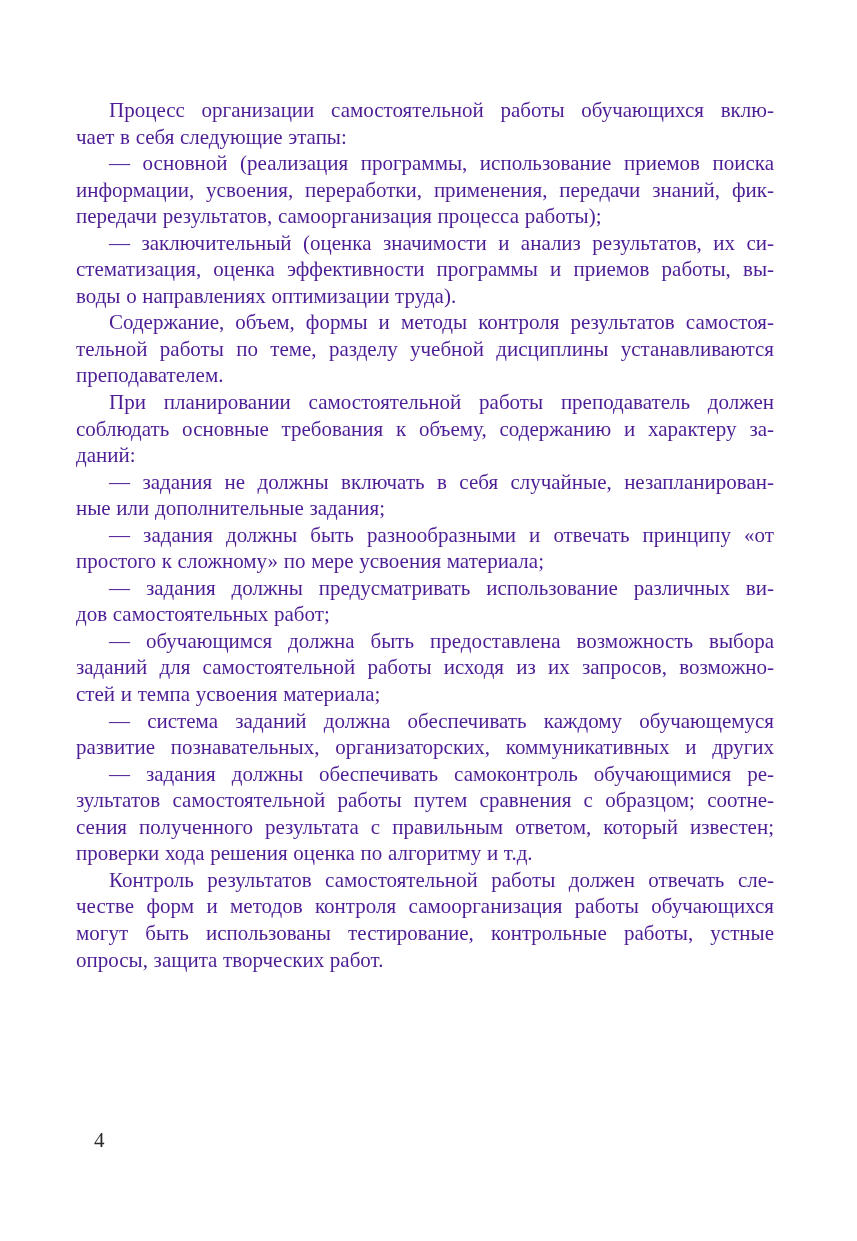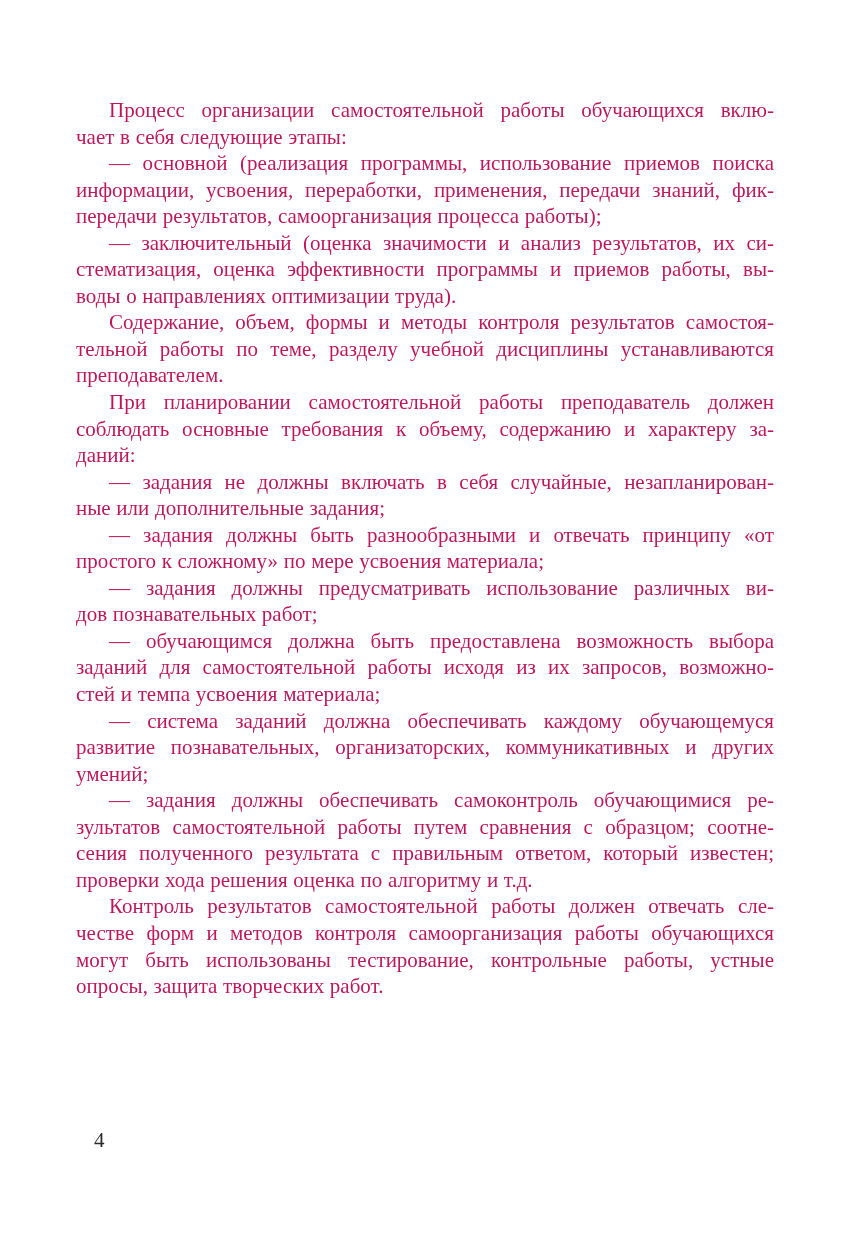--- a/index.html
+++ b/index.html
@@ -19,21 +19,21 @@
     background: #ffffff;
   }
   .text-block {
     position: absolute;
     left: 76px;
     top: 97px;
     width: 698px;
     font-family: "Liberation Serif", "DejaVu Serif", serif;
     font-size: 21px;
     line-height: 26.55px;
-    color: #be185d;
+    color: #4c1d95;
     text-rendering: optimizeLegibility;
   }
   .paragraph {
     margin: 0;
     padding: 0;
   }
   
   .text-line {
     text-align: justify;
     text-align-last: justify;
@@ -88,31 +88,30 @@
       <div class="paragraph">
         <div class="text-line">— задания не должны включать в себя случайные, незапланирован-</div>
         <div class="text-line last-line">ные или дополнительные задания;</div>
       </div>
       <div class="paragraph">
         <div class="text-line">— задания должны быть разнообразными и отвечать принципу «от</div>
         <div class="text-line last-line">простого к сложному» по мере усвоения материала;</div>
       </div>
       <div class="paragraph">
         <div class="text-line">— задания должны предусматривать использование различных ви-</div>
-        <div class="text-line last-line">дов познавательных работ;</div>
+        <div class="text-line last-line">дов самостоятельных работ;</div>
       </div>
       <div class="paragraph">
         <div class="text-line">— обучающимся должна быть предоставлена возможность выбора</div>
         <div class="text-line">заданий для самостоятельной работы исходя из их запросов, возможно-</div>
         <div class="text-line last-line">стей и темпа усвоения материала;</div>
       </div>
       <div class="paragraph">
         <div class="text-line">— система заданий должна обеспечивать каждому обучающемуся</div>
         <div class="text-line">развитие познавательных, организаторских, коммуникативных и других</div>
-        <div class="text-line last-line">умений;</div>
       </div>
       <div class="paragraph">
         <div class="text-line">— задания должны обеспечивать самоконтроль обучающимися ре-</div>
         <div class="text-line">зультатов самостоятельной работы путем сравнения с образцом; соотне-</div>
         <div class="text-line">сения полученного результата с правильным ответом, который известен;</div>
         <div class="text-line last-line">проверки хода решения оценка по алгоритму и т.д.</div>
       </div>
       <div class="paragraph">
         <div class="text-line">Контроль результатов самостоятельной работы должен отвечать сле-</div>
         <div class="text-line">честве форм и методов контроля самоорганизация работы обучающихся</div>

